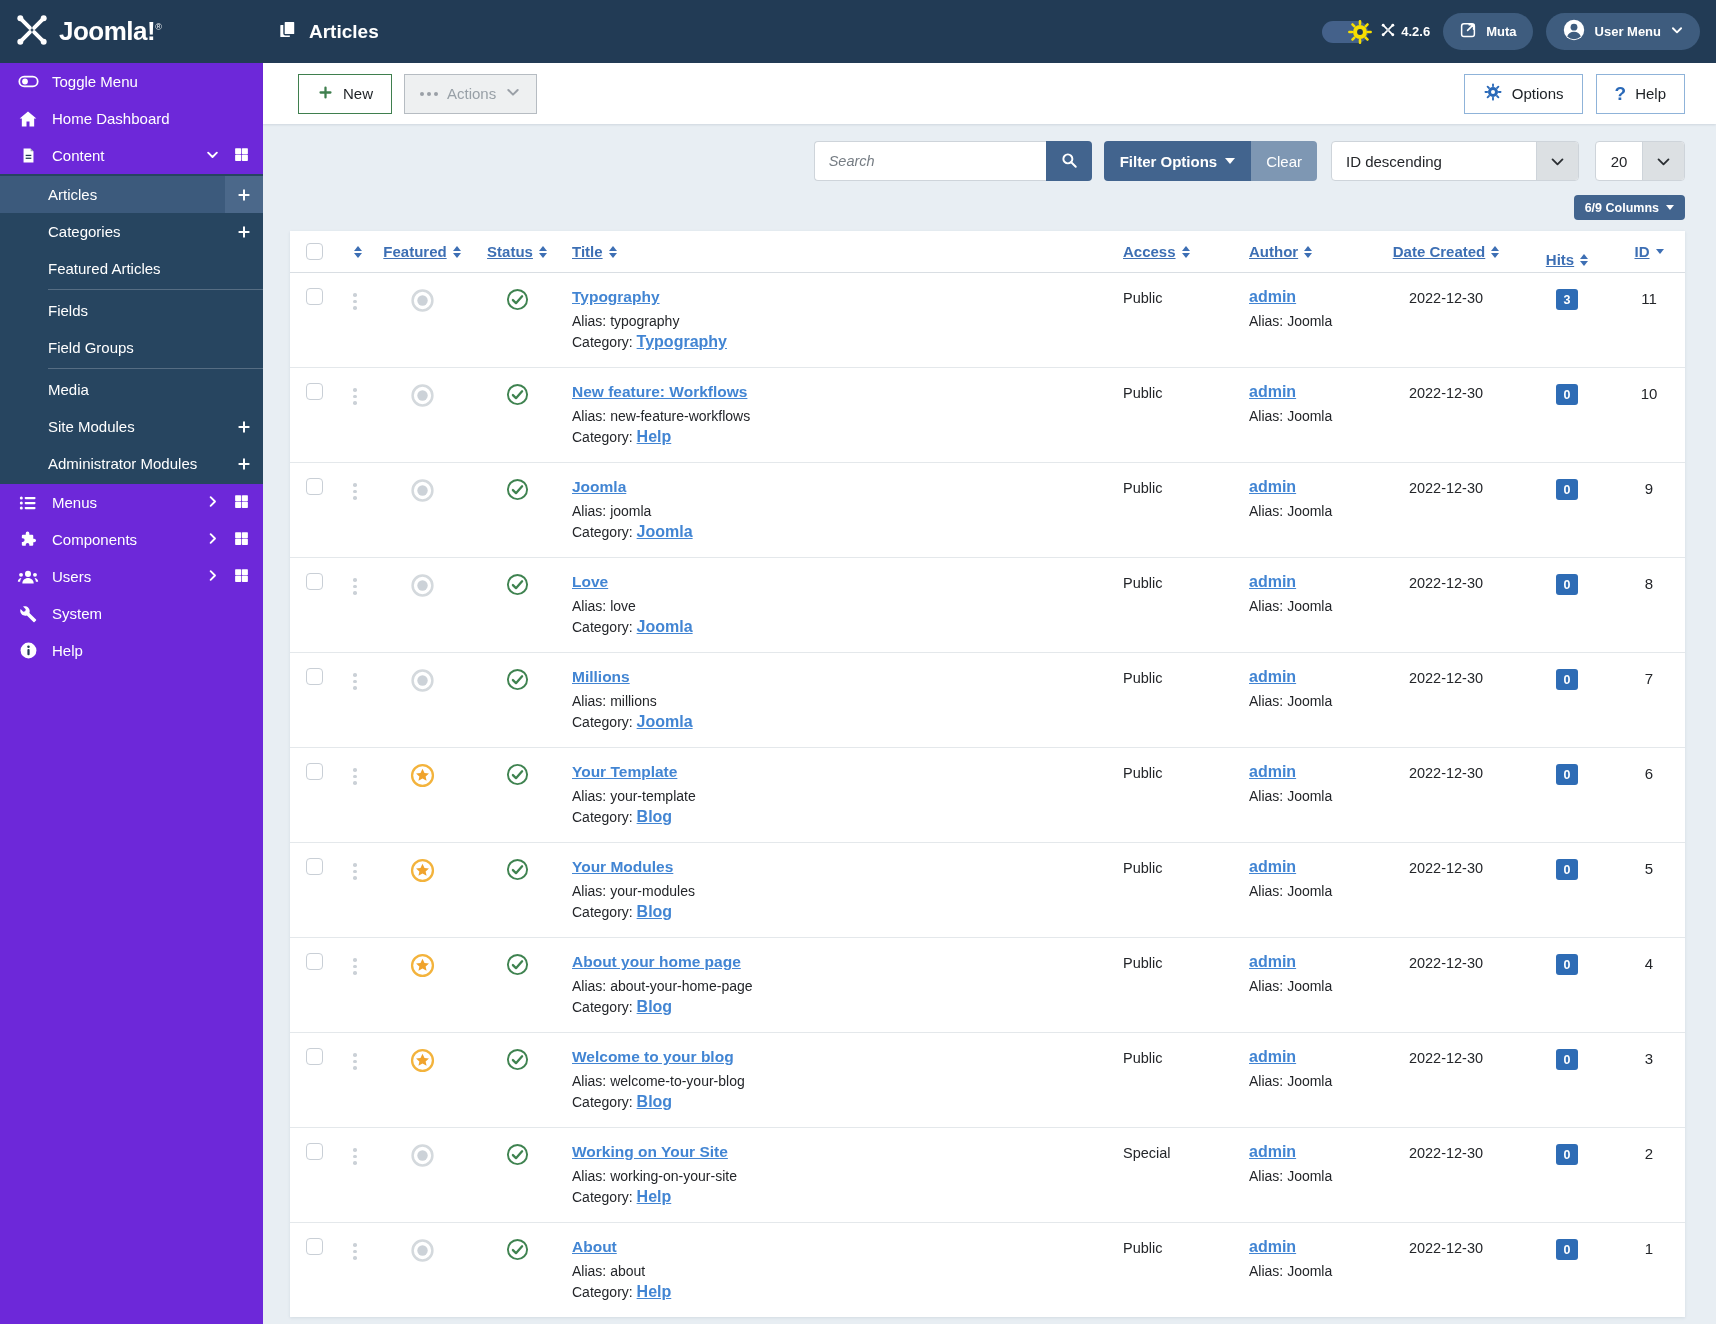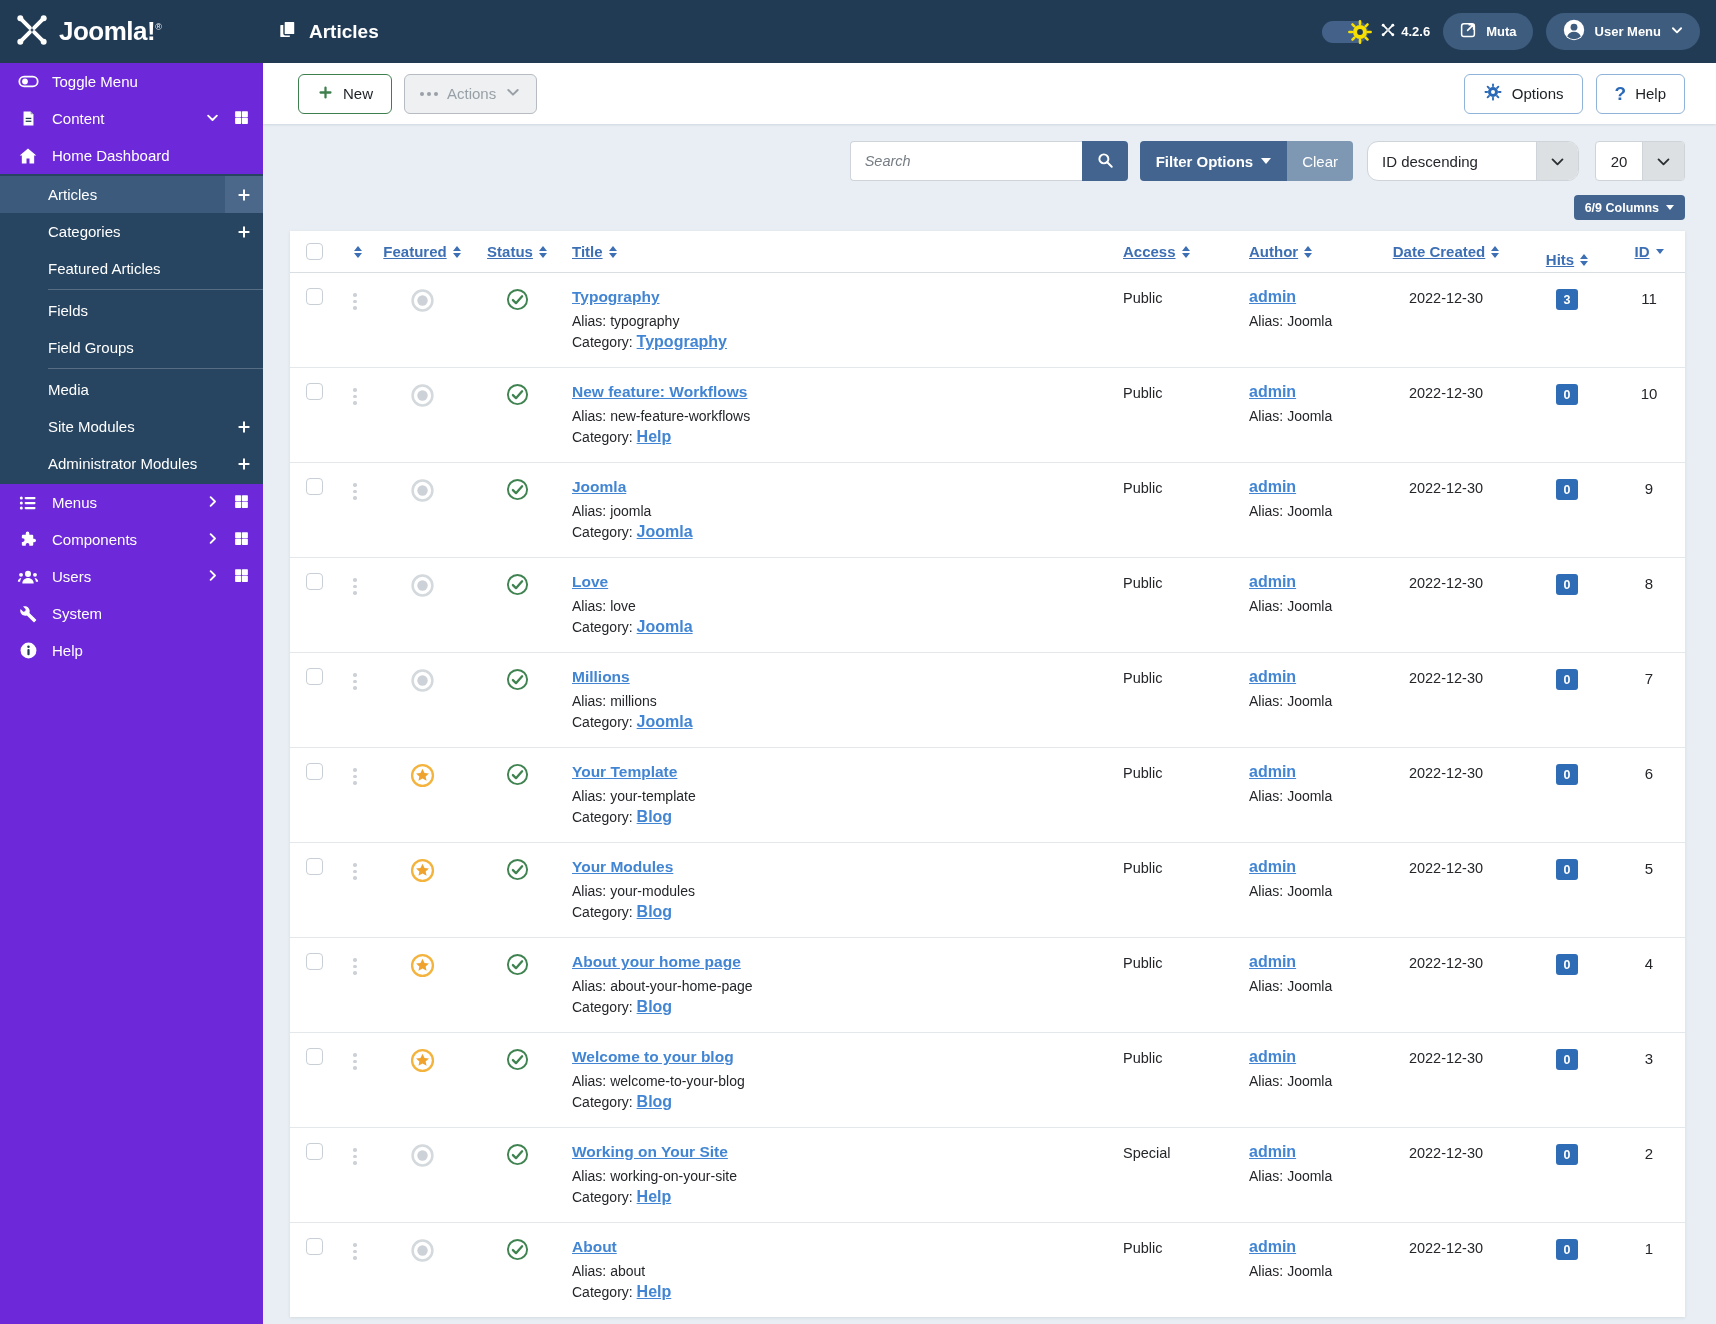--- a/index.html
+++ b/index.html
@@ -34,21 +34,21 @@
   .side-item.sub.active { background:#3c5a7c; padding-right:0; }
   .plus-block { margin-left:auto; width:38px; align-self:stretch; background:#4b688a;
     display:flex; align-items:center; justify-content:center; cursor:pointer; }
   .sub-plus { margin-left:auto; margin-right:11px; cursor:pointer; display:flex; }
   .sdivider { height:1px; background:rgba(255,255,255,0.22); margin:2px 0 2px 48px; }
 
   
   .main { position:absolute; top:63px; left:263px; width:1453px; height:1261px; }
   .toolbar { height:61px; background:#fff; display:flex; align-items:center;
     padding:0 31px 0 35px; box-shadow:0 1px 2px rgba(40,60,80,0.12); }
-  .btn { display:flex; align-items:center; gap:9px; height:40px; border-radius:6px;
+  .btn { display:flex; align-items:center; gap:9px; height:40px; border-radius:0;
     font-size:15px; font-family:"Liberation Sans", sans-serif; cursor:pointer; }
   .btn-new { background:#fff; border:1px solid #3f7f4e; padding:0 18px; color:#1d2125; margin-right:12px; }
   .btn-actions { background:#eef0f1; border:1px solid #b6bcc2; padding:0 15px; color:#98a0a7; }
   .dots3 { display:inline-flex; gap:3px; }
   .dots3 i { width:4px; height:4px; border-radius:50%; background:#9aa0a7; }
   .spacer { flex:1; }
   .btn-outline { background:#fff; border:1px solid #8fb3d9; padding:0 18px; color:#1d2125; margin-left:13px; }
   .qmark { font-weight:700; color:#2a69b8; font-size:19px; line-height:1; }
 
   .content { padding:17px 31px 0 27px; }
@@ -66,21 +66,21 @@
   .clear-btn { background:#7e97b3; color:#fff; border:none; border-radius:0 4px 4px 0; padding:0 15px;
     font-size:15px; cursor:pointer; font-family:"Liberation Sans", sans-serif; }
   .caret-white { width:0; height:0; border-left:5px solid transparent; border-right:5px solid transparent;
     border-top:6px solid #fff; display:inline-block; }
   .caret-white.small { border-left-width:4px; border-right-width:4px; border-top-width:5px; }
   .select { display:flex; border:1px solid #ced4da; border-radius:4px; background:#fff; height:40px;
     overflow:hidden; cursor:pointer; }
   .select .val { display:flex; align-items:center; padding:0 14px; font-size:15px; flex:1; }
   .select .chev { width:42px; background:#dcе0e3; background:#dce0e3; border-left:1px solid #ced4da;
     display:flex; align-items:center; justify-content:center; }
-  .sort-select { width:212px; margin-right:16px;border-radius:11px; }
+  .sort-select { width:248px; margin-right:16px; }
   .size-select { width:90px; }
   .size-select .val { justify-content:center; }
 
   .columns-row { display:flex; justify-content:flex-end; margin:14px 0 11px; }
   .columns-badge { background:#42648e; color:#fff; border:none; border-radius:4px; height:25px;
     padding:0 11px; font-size:12.5px; font-weight:700; display:flex; align-items:center; gap:7px;
     cursor:pointer; font-family:"Liberation Sans", sans-serif; }
 
   
   .card { background:#fff; box-shadow:0 1px 3px rgba(30,60,90,0.1); margin-bottom:60px; }
@@ -222,20 +222,28 @@
     <span class="sicon">
       <svg viewBox="0 0 24 24" width="21" height="21">
           <rect x="1.5" y="6.5" width="21" height="11" rx="5.5" fill="none" stroke="#fff" stroke-width="2"></rect>
           <circle cx="8" cy="12" r="3.3" fill="#fff"></circle>
         </svg>
     </span>
     <span class="slabel">Toggle Menu</span>
   </div>
   <div class="side-item">
     <span class="sicon">
+      <svg viewBox="0 0 24 24" width="20" height="20" fill="#fff">
+          <path d="M12 3l10 8.3h-2.6V21h-5.6v-6h-3.6v6H4.6v-9.7H2z"></path>
+        </svg>
+    </span>
+    <span class="slabel">Home Dashboard</span>
+  </div>
+  <div class="side-item">
+    <span class="sicon">
       <svg viewBox="0 0 24 24" width="17" height="17">
           <path d="M5 2h10l4 4v16H5z" fill="#fff"></path>
           <path d="M15 2v4h4z" fill="#223b55" opacity="0.45"></path>
           <rect x="8" y="11" width="8" height="1.8" fill="#223b55"></rect>
           <rect x="8" y="15" width="8" height="1.8" fill="#223b55"></rect>
         </svg>
     </span>
     <span class="slabel">Content</span>
     <span class="right-icons">
       <span>
@@ -245,28 +253,20 @@
       </span>
       <span>
         <svg viewBox="0 0 24 24" width="17" height="17" fill="#fff">
             <rect x="3" y="3" width="8.5" height="8.5" rx="1"></rect>
             <rect x="12.5" y="3" width="8.5" height="8.5" rx="1"></rect>
             <rect x="3" y="12.5" width="8.5" height="8.5" rx="1"></rect>
             <rect x="12.5" y="12.5" width="8.5" height="8.5" rx="1"></rect>
           </svg>
       </span>
     </span>
-  </div>
-  <div class="side-item">
-    <span class="sicon">
-      <svg viewBox="0 0 24 24" width="20" height="20" fill="#fff">
-          <path d="M12 3l10 8.3h-2.6V21h-5.6v-6h-3.6v6H4.6v-9.7H2z"></path>
-        </svg>
-    </span>
-    <span class="slabel">Home Dashboard</span>
   </div>
 
   <div class="submenu">
     <div class="side-item sub active">
       <span class="slabel">Articles</span>
       <span class="plus-block">
         <svg viewBox="0 0 24 24" width="16" height="16" stroke="#fff" stroke-width="3" stroke-linecap="round">
             <path d="M12 5v14M5 12h14"></path>
           </svg>
       </span>

